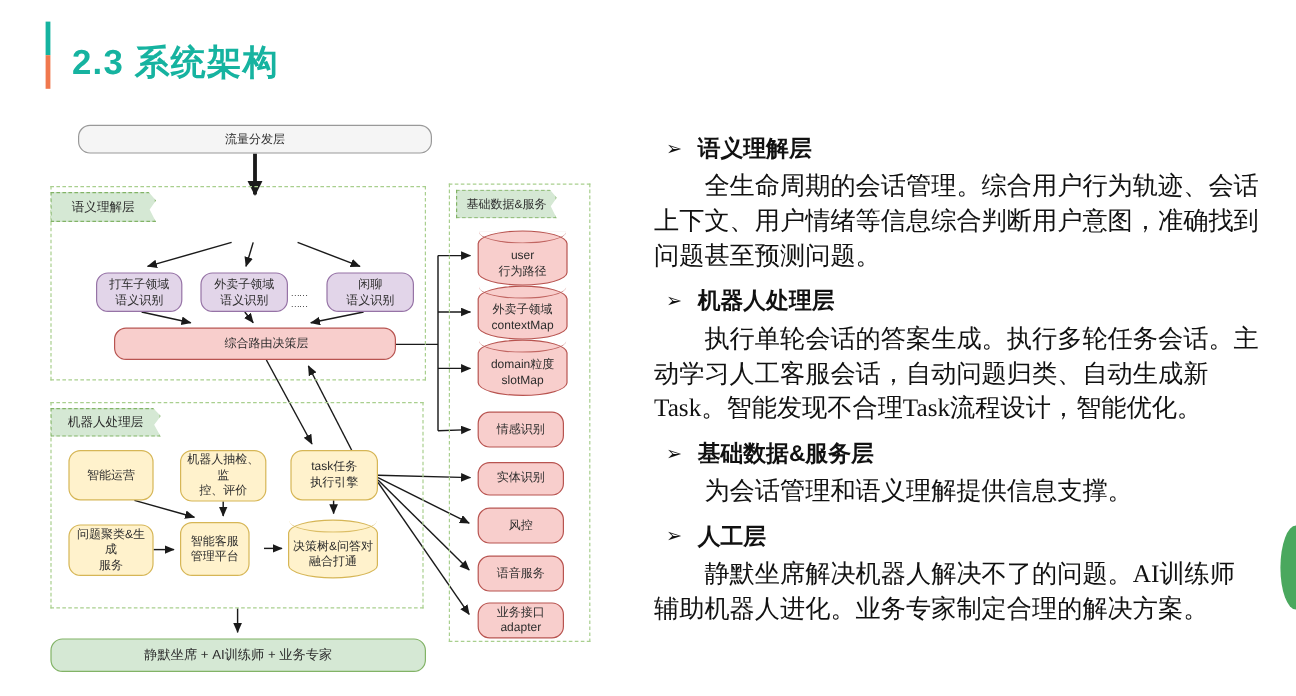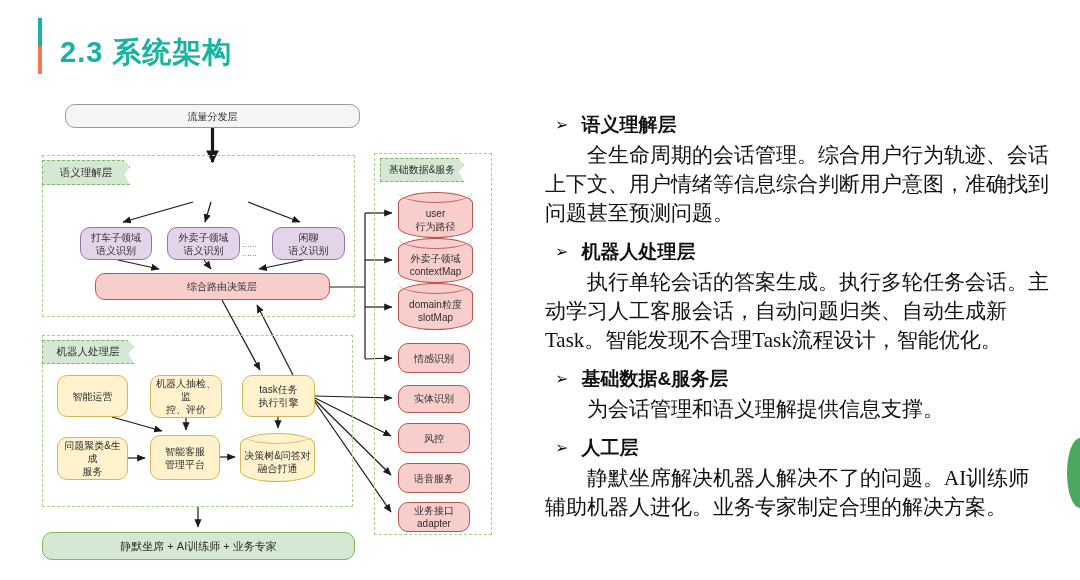--- a/index.html
+++ b/index.html
@@ -120,21 +120,21 @@
 
   <div class="dashed-container" style="left:42px;top:335px;width:311px;height:172px;"></div>
   <div class="tag" style="left:42px;top:340px;width:92px;height:24px;">机器人处理层</div>
   <div class="dbox yellow" style="left:57px;top:375px;width:71px;height:42px;">智能运营</div>
   <div class="dbox yellow" style="left:150px;top:375px;width:72px;height:43px;">机器人抽检、监
 控、评价</div>
   <div class="dbox yellow" style="left:242px;top:375px;width:73px;height:42px;">task任务
 执行引擎</div>
   <div class="dbox yellow" style="left:57px;top:437px;width:71px;height:43px;">问题聚类&amp;生成
 服务</div>
-  <div class="dbox yellow" style="left:150px;top:435px;width:70px;height:45px;">智能客服
+  <div class="dbox yellow" style="left:150px;top:435px;width:58px;height:45px;">智能客服
 管理平台</div>
   <div class="cyl yellowc" style="left:240px;top:433px;width:75px;height:49px;">
     <span class="txt">决策树&amp;问答对
 融合打通</span>
   </div>
 
   <div class="dashed-container" style="left:374px;top:153px;width:118px;height:382px;"></div>
   <div class="tag" style="left:380px;top:158px;width:84px;height:24px;font-size:10px;">基础数据&amp;服务</div>
   <div class="cyl pinkc" style="left:398px;top:192px;width:75px;height:46px;">
     <span class="txt">user

